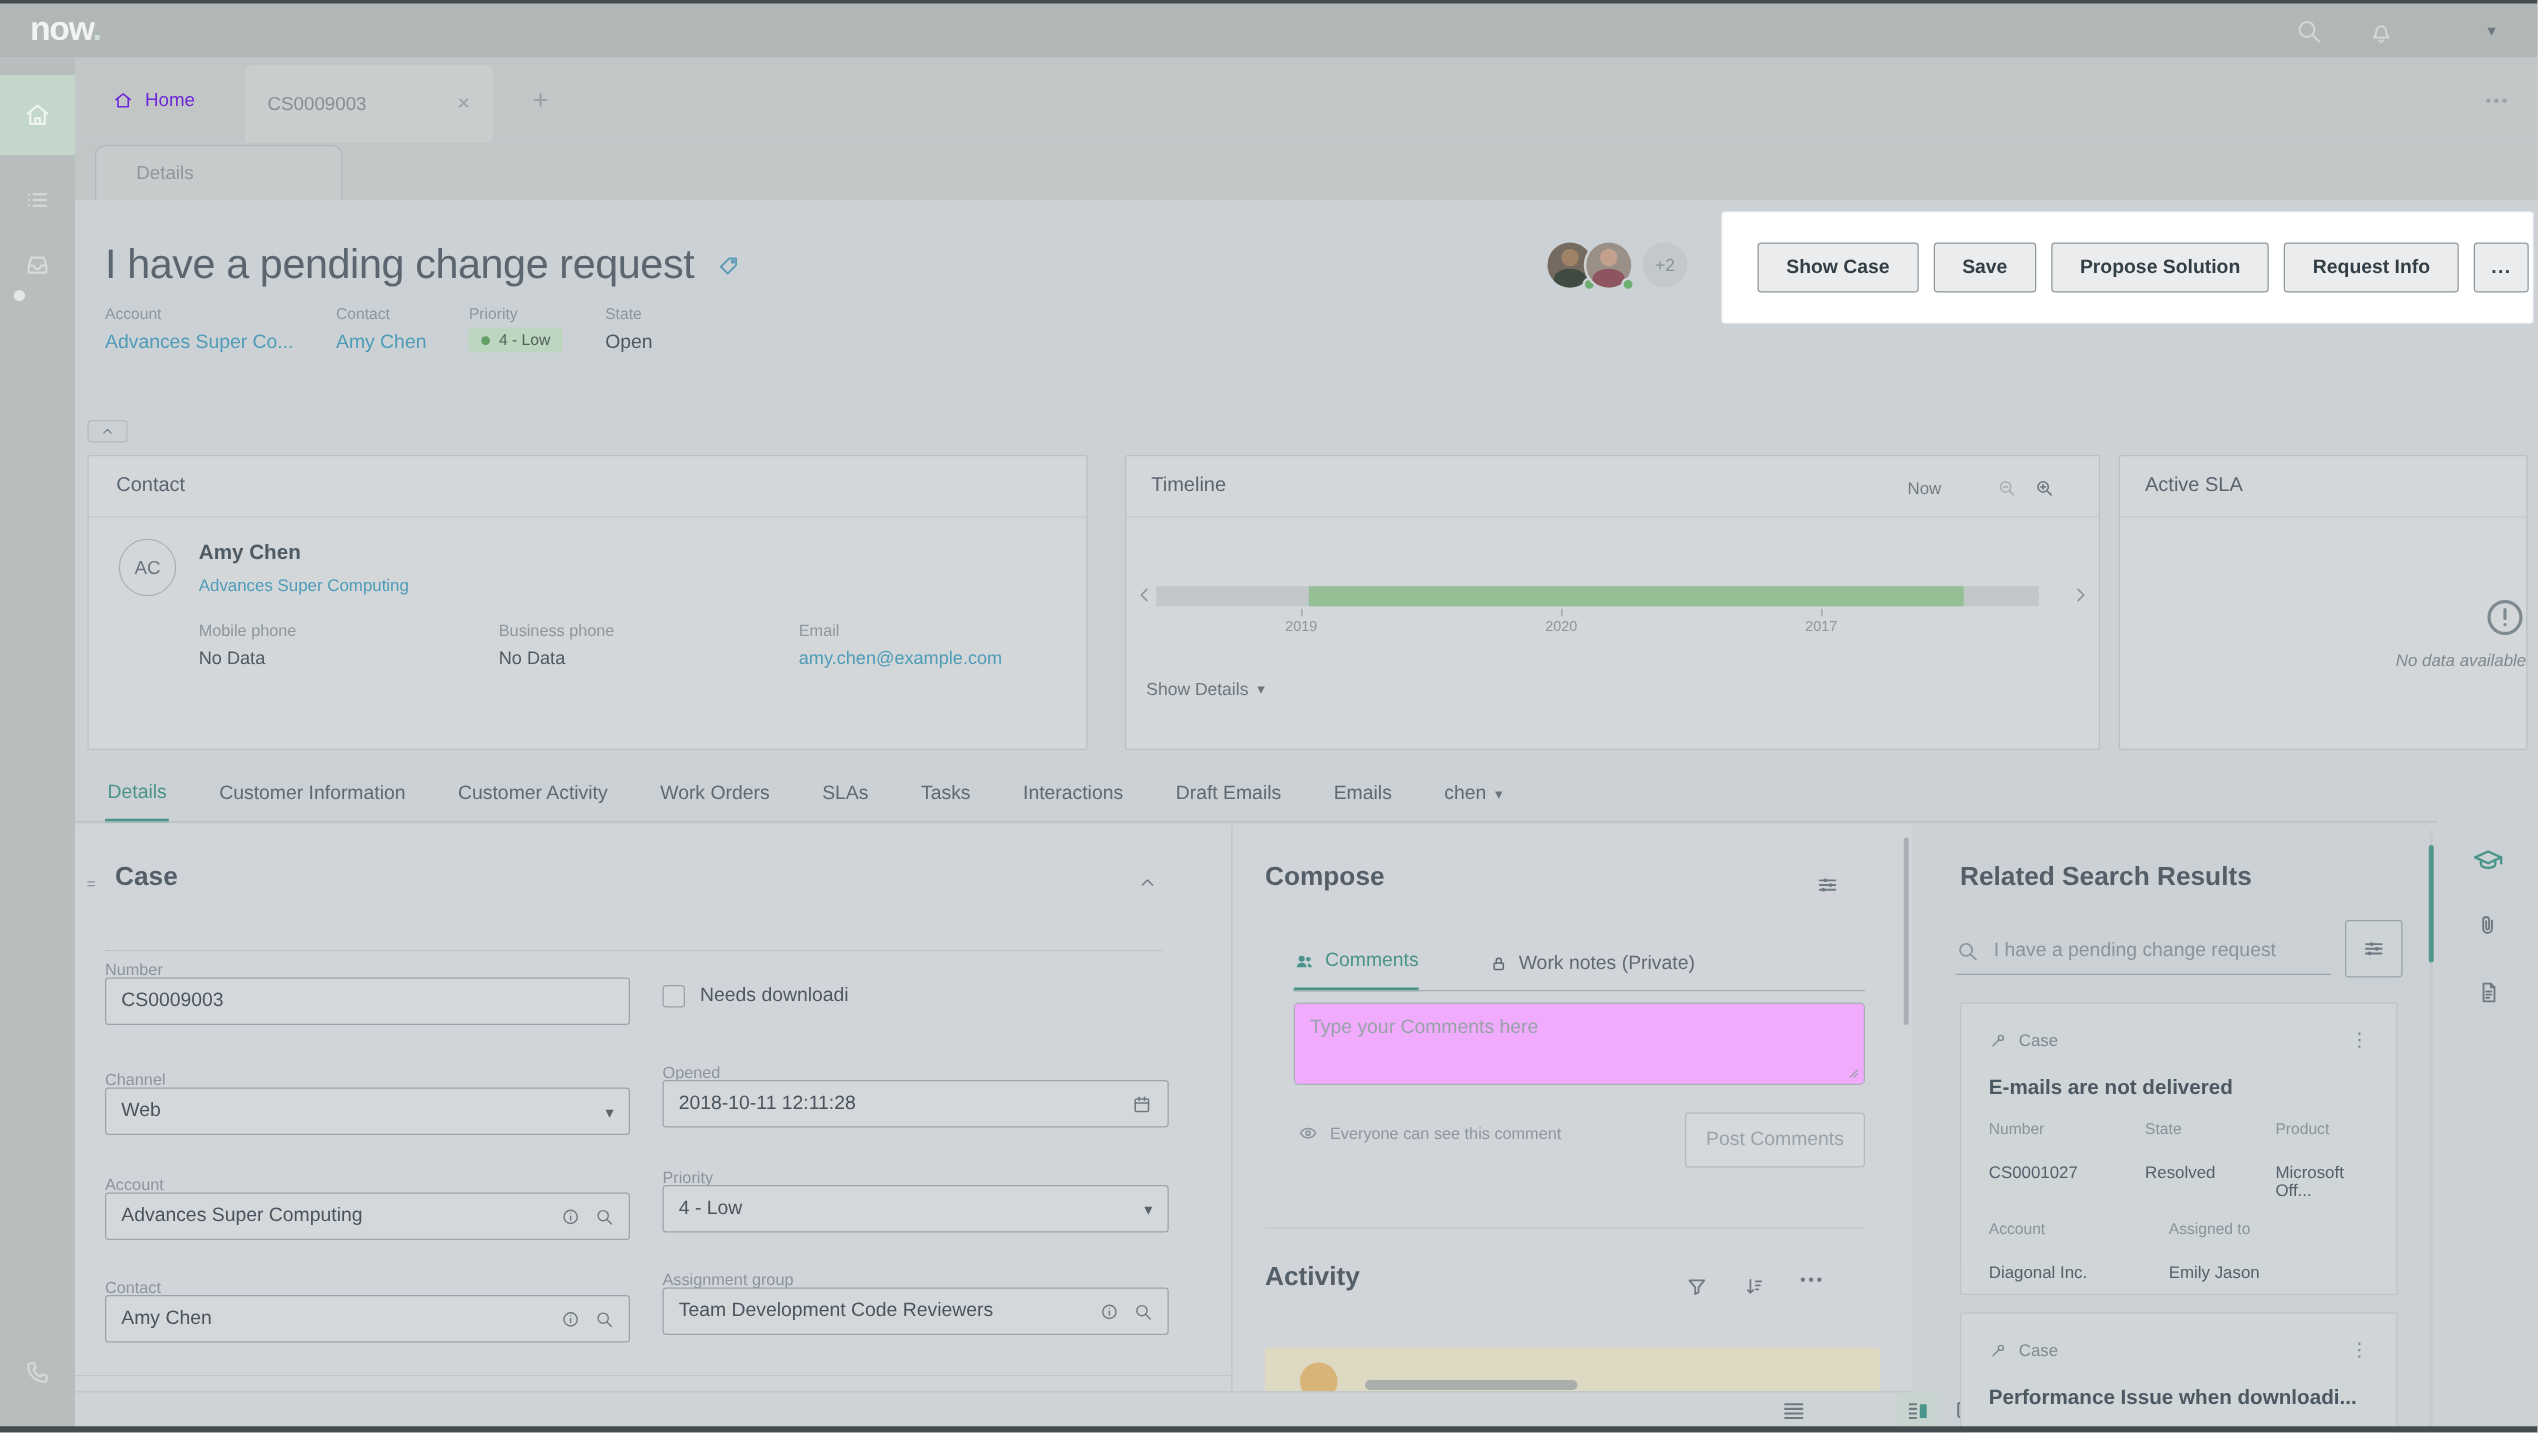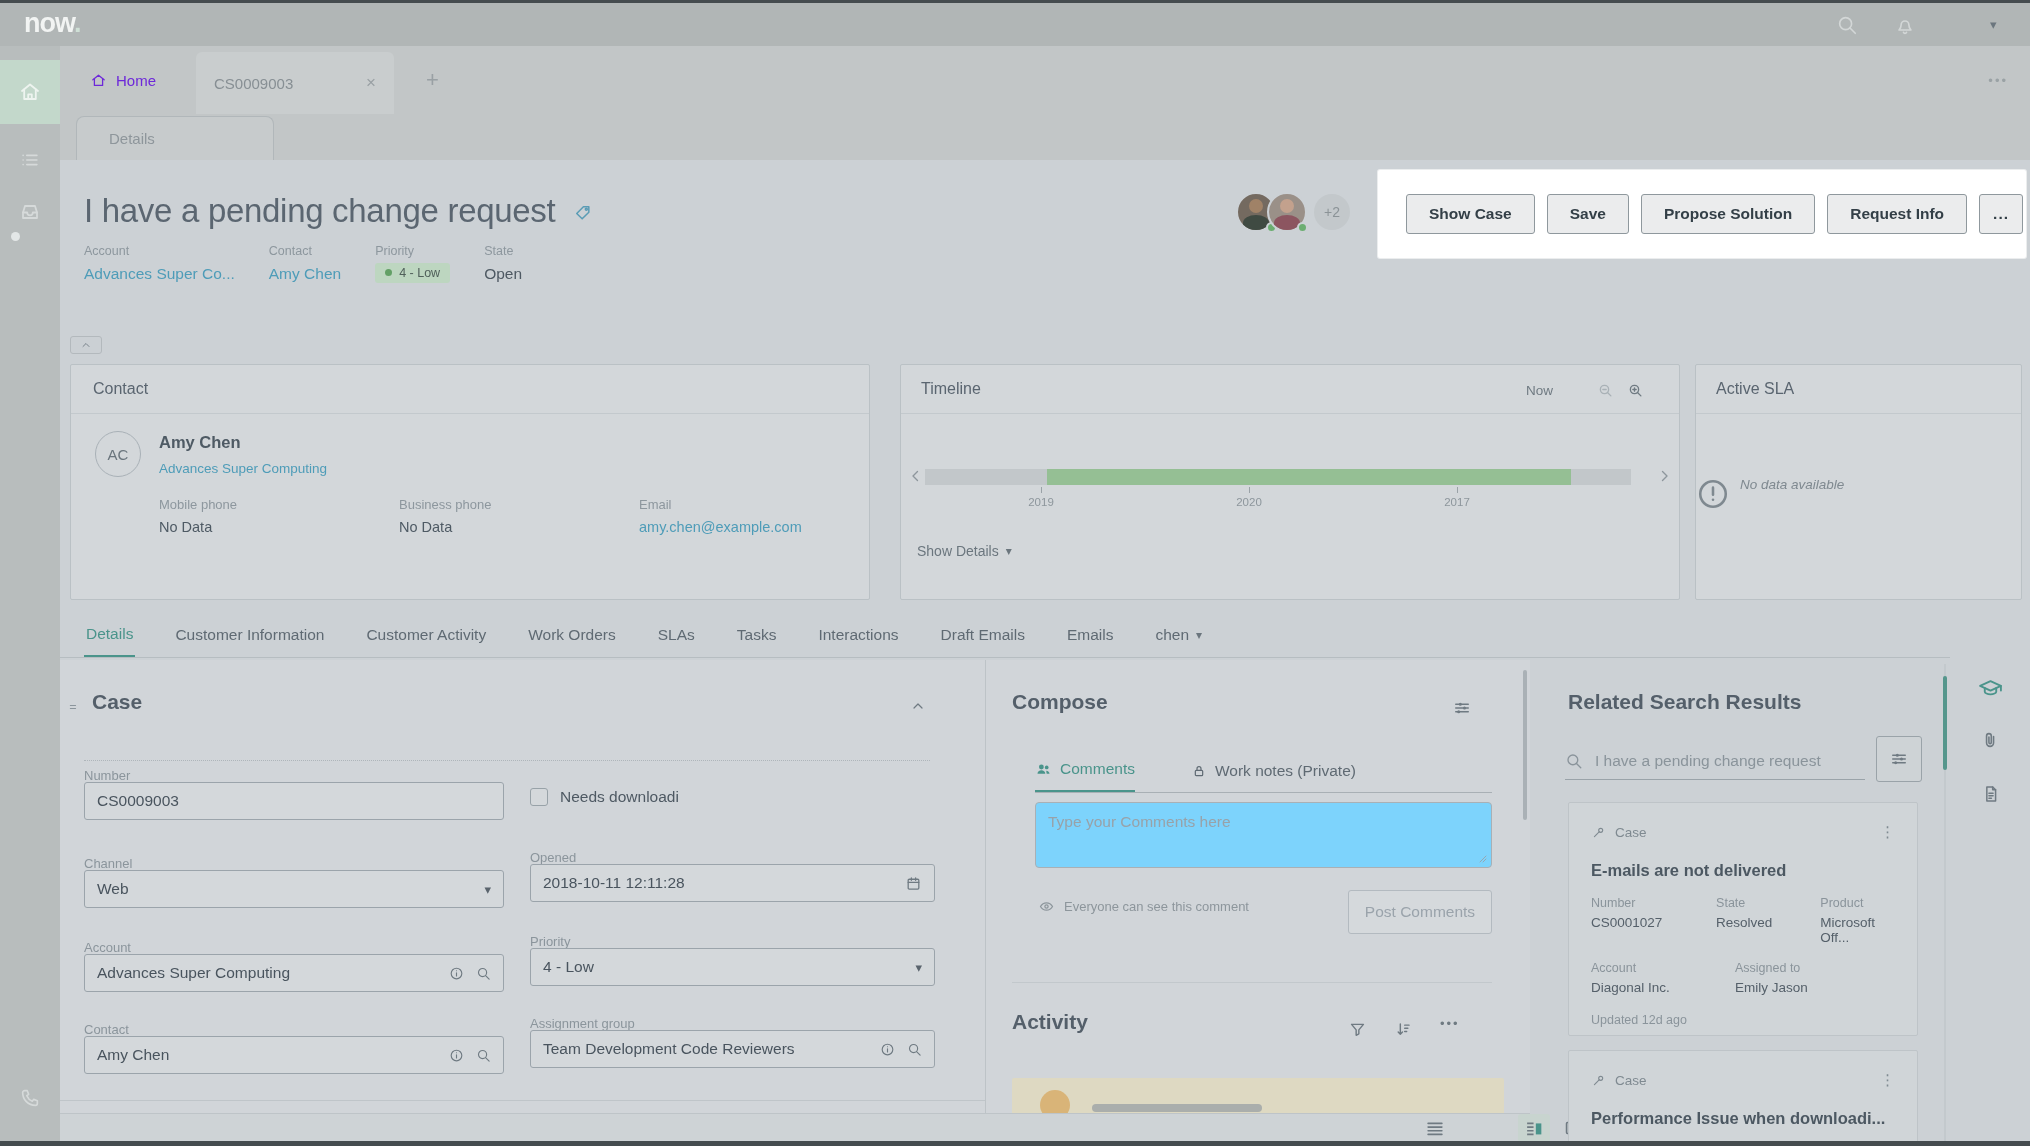--- a/index.html
+++ b/index.html
@@ -78,21 +78,21 @@
 .tl-now{position:absolute;right:126px;top:18px;font-size:13.5px;color:#6f7a82}
 .tl-zoom{position:absolute;top:17px;color:#a9b1b6}
 .tl-zoom.in{color:#6f7a82}
 .tl-chev{position:absolute;top:102px;color:#8d969c}
 .tl-track{position:absolute;left:24px;top:104px;width:706px;height:16px;background:#c2c7ca}
 .tl-green{position:absolute;left:122px;top:0;width:524px;height:16px;background:#95bf94}
 .tl-tick{position:absolute;top:122px;width:1px;height:6px;background:#9aa2a7}
 .tl-year{position:absolute;top:131px;transform:translateX(-50%);font-size:11.5px;color:#8d969c}
 .tl-show{position:absolute;left:16px;top:178px;display:flex;align-items:center;gap:7px;color:#6b767e;font-size:14px}
 .caret{font-size:12px;color:#6b767e}
-.sla-empty{position:absolute;left:0;right:0;top:112px;display:flex;flex-direction:row;align-items:flex-start;gap:10px;color:#7f8990}
+.sla-empty{position:absolute;left:0;right:0;top:112px;display:flex;flex-direction:column;align-items:flex-end;gap:10px;color:#7f8990}
 .sla-txt{font-style:italic;font-size:13.5px}
 
 
 .rtabs{left:84px;top:612px;height:46px;display:flex;gap:38px;align-items:stretch}
 .rtab{display:flex;align-items:center;gap:7px;font-size:15.5px;color:#5f6a73;padding:0 2px}
 .rtab.active{color:#4a948b;border-bottom:3px solid #4a948b}
 .rtabs-line{left:60px;top:657px;width:1890px;height:1px;background:#b6bdc1}
 
 
 .form-col{left:60px;top:660px;width:925px;height:481px;background:#d1d5d9}
@@ -111,21 +111,21 @@
 .chklbl{font-size:15.5px;color:#4e5963}
 .form-div{left:60px;top:1100px;width:925px;height:1px;background:#bfc5c9}
 
 
 .cmp-title{left:1012px;top:690px;font-size:21px;font-weight:600;color:#545f6a}
 .cmp-gear{left:1452px;top:698px;color:#6f7a82}
 .cmp-tabs{left:1035px;top:760px;display:flex;gap:56px}
 .cmp-tab{display:flex;align-items:center;gap:8px;font-size:15.5px;color:#5f6a73;padding-bottom:12px}
 .cmp-tab.active{color:#4a948b;border-bottom:3px solid #4a948b}
 .cmp-tabline{left:1035px;top:792px;width:457px;height:1px;background:#a9b0b5}
-.cmp-area{left:1035px;top:802px;width:457px;height:66px;background:#7dd3fc;border:1px solid #a9b0b5;border-radius:4px}
+.cmp-area{left:1035px;top:802px;width:457px;height:66px;background:#f0abfc;border:1px solid #a9b0b5;border-radius:4px}
 .cmp-area textarea{all:unset;display:block;width:100%;height:100%;padding:10px 12px;font-family:inherit;font-size:15.5px;color:#49545e}
 .cmp-area textarea::placeholder{color:#98a2a9}
 .rs-handle{position:absolute;right:3px;bottom:3px;color:#98a2a9}
 .vis-row{left:1038px;top:898px;display:flex;align-items:center;gap:9px;color:#8d969c;font-size:13px}
 .post-btn{left:1348px;top:890px;width:144px;height:44px;border:1px solid #b3bac0;border-radius:3px;background:#d5d9dc;color:#9aa3ab;font-size:15.5px;display:flex;align-items:center;justify-content:center;font-family:inherit}
 .cmp-div{left:1012px;top:982px;width:480px;height:1px;background:#c2c8cc}
 .act-title{left:1012px;top:1010px;font-size:21px;font-weight:600;color:#545f6a}
 .act-ic{position:absolute;top:1020px;color:#6f7a82}
 .act-entry{left:1012px;top:1078px;width:492px;height:37px;background:#ded9c2;border-radius:2px 2px 0 0;overflow:hidden}
 .act-av{position:absolute;left:28px;top:12px;width:30px;height:30px;border-radius:50%;background:#d9b478}
@@ -141,21 +141,21 @@
 .rel-search input{all:unset;flex:1;font:inherit;font-size:15.5px;color:#8a949b}
 .rel-filter{left:1876px;top:736px;width:46px;height:46px;border:1px solid #9aa3a9;border-radius:3px;background:#ced3d6;display:flex;align-items:center;justify-content:center;color:#6f7a82}
 .card{position:absolute;left:1568px;width:350px;background:#d0d5d8;border:1px solid #bec4c8;border-radius:2px;padding:20px 22px;overflow:hidden}
 .card1{top:802px;height:234px}
 .card2{top:1050px;height:130px}
 .card-type{display:flex;align-items:center;gap:9px;color:#7f8a91;font-size:13.5px}
 .card-kebab{margin-left:auto;color:#7f8a91;font-size:15px}
 .card-title{margin-top:20px;font-size:16.5px;font-weight:700;color:#4c5862}
 .card-grid{margin-top:16px;display:flex}
 .cg-col .l{font-size:12.5px;color:#8a949b}
-.cg-col .v{margin-top:5px;font-size:13.5px;color:#55606a}
+.cg-col .v{margin-top:20px;font-size:13.5px;color:#55606a}
 .cg-w1{width:144px}.cg-w2{width:120px}.cg-w3{width:86px}
 .card-upd{margin-top:18px;font-size:12.5px;color:#8a949b}
 .scrollB-track{left:1944px;top:664px;width:2px;height:477px;background:#c3c9cd}
 .scrollB-thumb{left:1943px;top:676px;width:4px;height:94px;background:#55968c;border-radius:2px}
 .rrail-ic{position:absolute;left:1978px;color:#6f7a82}
 .rrail-ic.active{color:#4a948b}
 </style>
 </head>
 <body>
 

